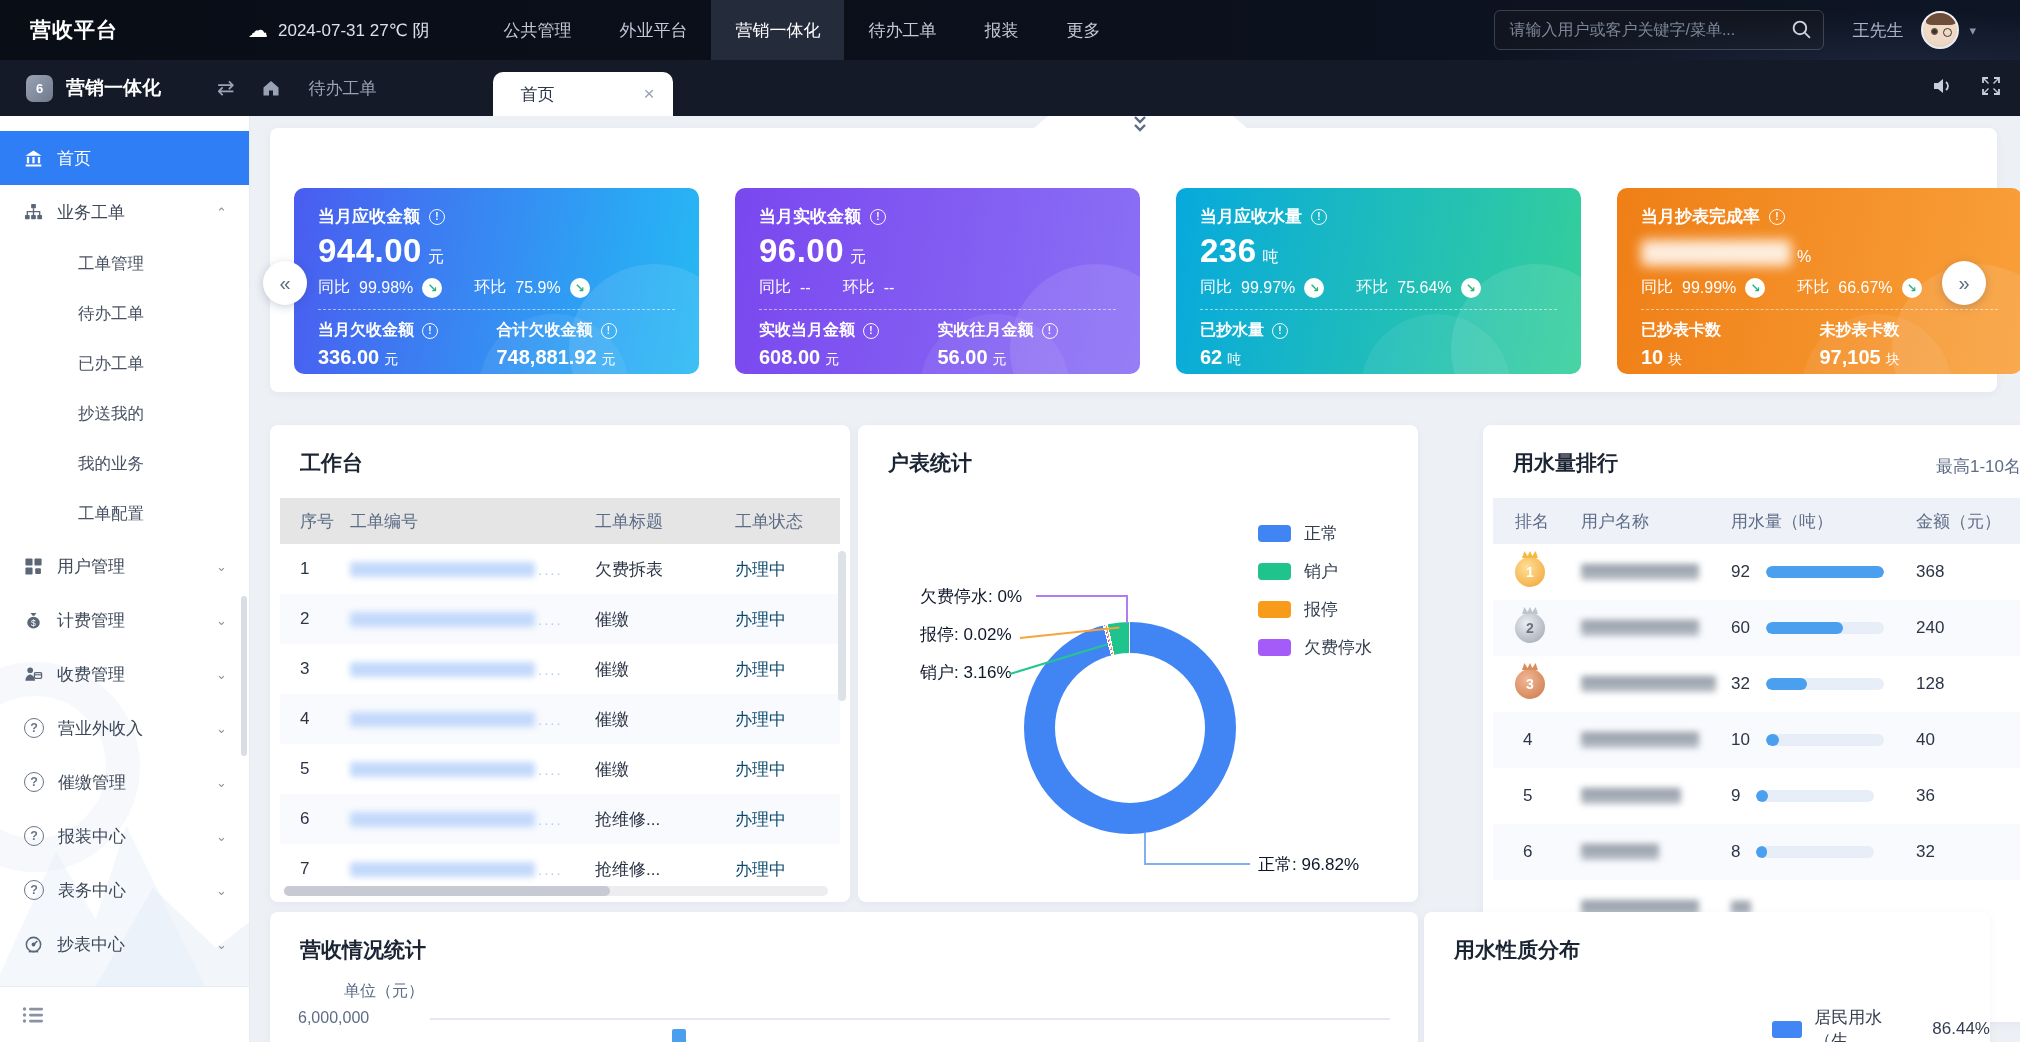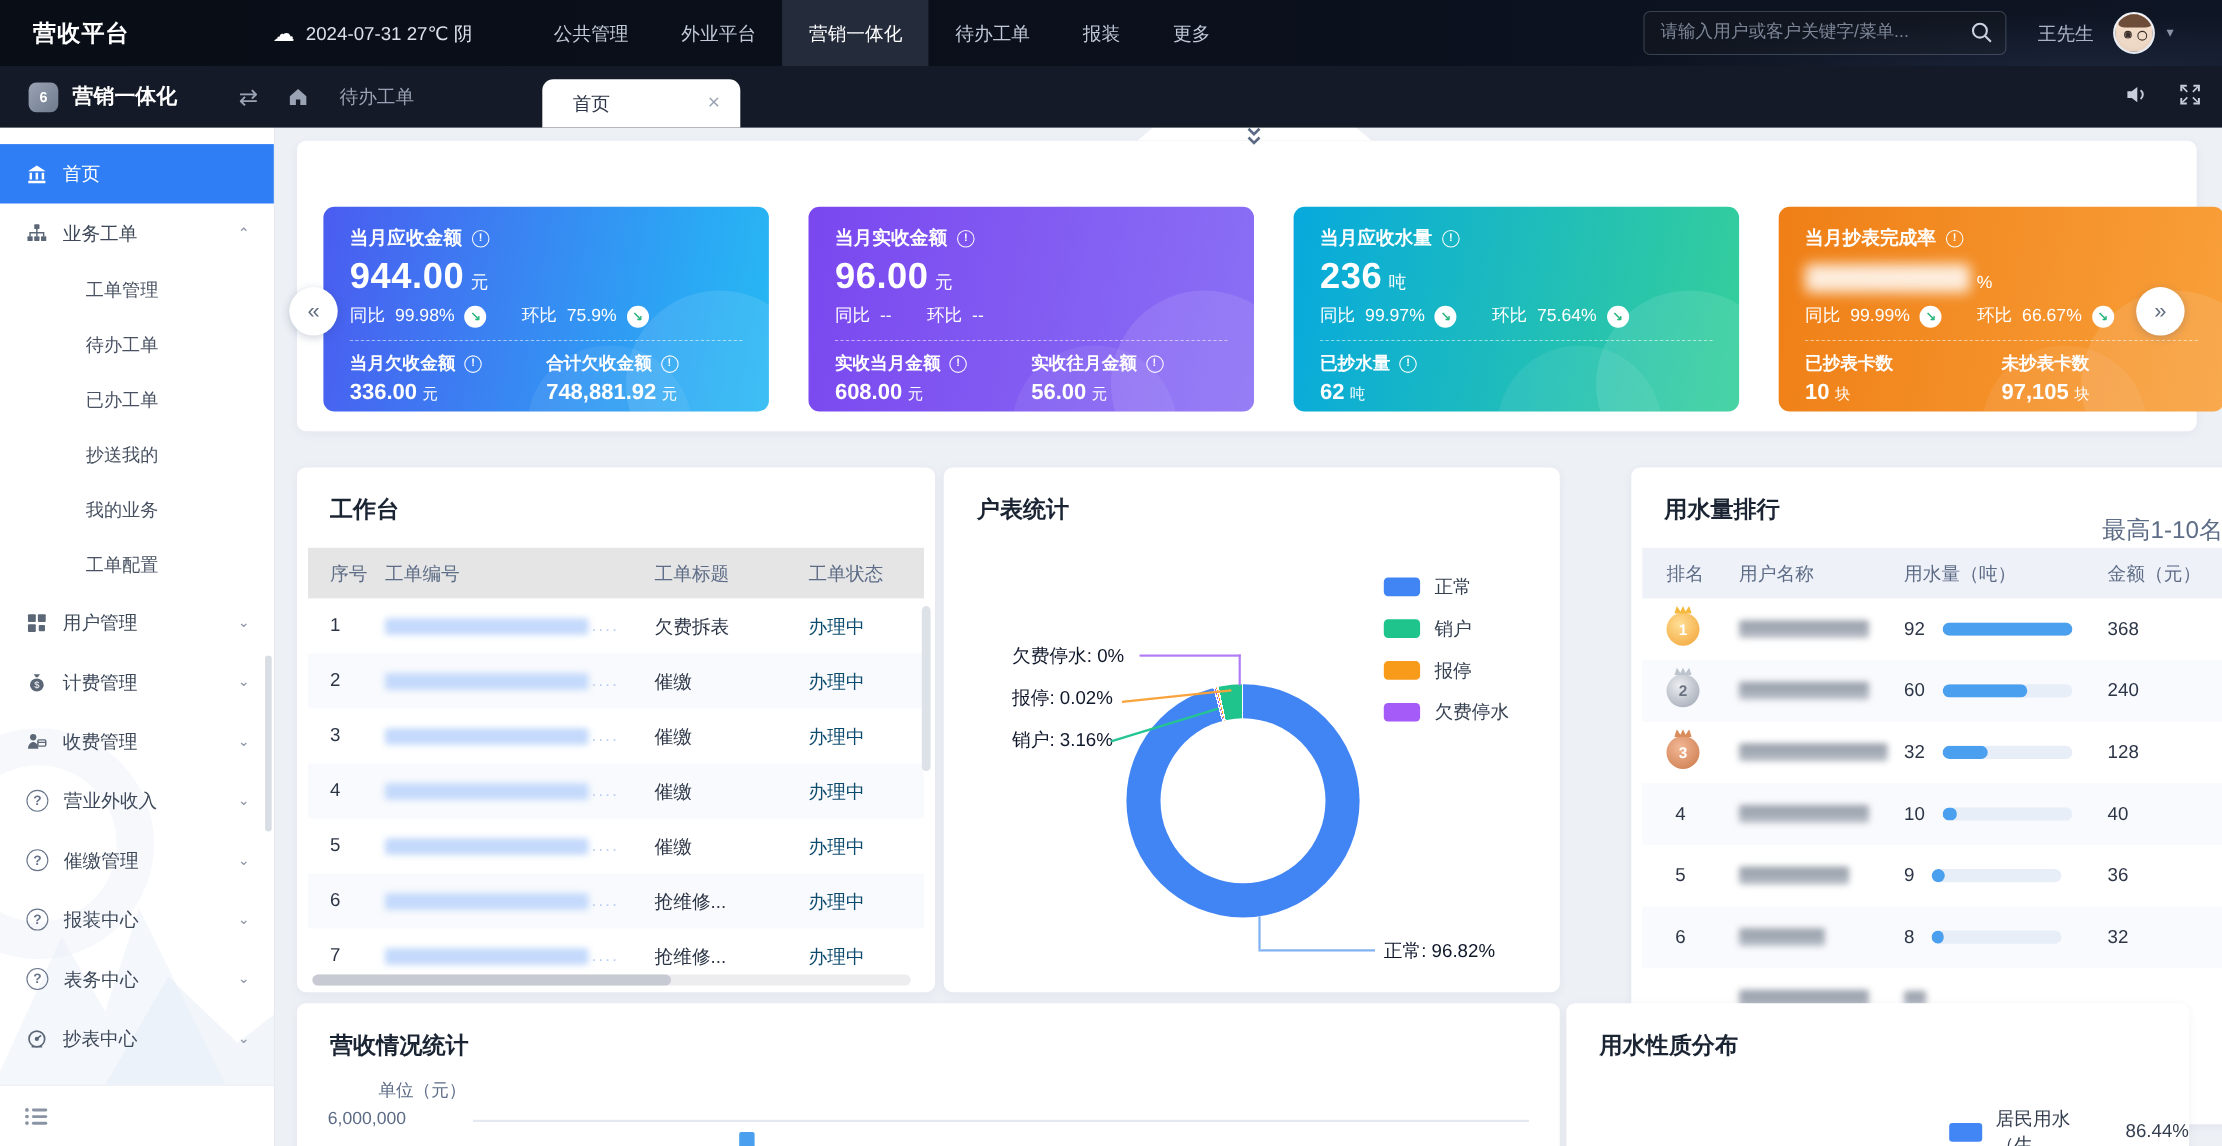--- a/index.html
+++ b/index.html
@@ -127,21 +127,21 @@
     background:conic-gradient(from -14deg, #a45bf7 0% .06%, #fff .06% .2%, #f89b1b .2% .3%, #fff .3% .55%, #1ec48c .55% 3.71%, #fff 3.71% 3.95%, #4184f4 3.95% 99.78%, #fff 99.78% 100%); }
   .donut::after { content:""; position:absolute; left:31px; top:31px; width:150px; height:150px; border-radius:50%; background:#fff; }
   .ms-legend { position:absolute; left:400px; top:96px; }
   .ms-li { display:flex; align-items:center; gap:13px; height:24px; margin-bottom:14px; font-size:17px; color:#333e4f; }
   .ms-sw { width:33px; height:17px; border-radius:4px; flex:0 0 auto;}
   .callout { position:absolute; font-size:17px; color:#0f172a; white-space:nowrap; }
   .lead { position:absolute; height:2px; transform-origin:left center; }
 
   
   .ranking { left:1234px; top:309px; width:566px; height:597px; overflow:hidden; }
-  .rk-note { position:absolute; right:28px; top:30px; font-size:22px; color:#5d6c86;margin-top:12px; }
+  .rk-note { position:absolute; right:28px; top:30px; font-size:17px; color:#5d6c86; }
   .rk-header { position:absolute; left:10px; right:14px; top:73px; height:46px; background:#eef1f8; display:flex; align-items:center; font-size:17px; color:#5d6c86; }
   .rk-rows { position:absolute; left:10px; right:14px; top:119px; }
   .rk-row { height:56px; display:flex; align-items:center; font-size:17px; color:#2c3546; }
   .rk-row:nth-child(even) { background:#f8fafd; }
   .r-rank { width:88px; padding-left:22px; flex:0 0 auto; }
   .r-name { width:150px; flex:0 0 auto; display:flex; align-items:center;}
   .r-use  { width:185px; flex:0 0 auto; display:flex; align-items:center; gap:16px;}
   .r-amt  { width:100px; flex:0 0 auto;}
   .medal { width:30px; height:30px; border-radius:50%; color:#fff; font-size:14px; font-weight:bold; display:flex; align-items:center; justify-content:center; position:relative;}
   .medal::before { content:""; position:absolute; top:-6px; left:7px; width:16px; height:7px; clip-path:polygon(0 100%,15% 0,35% 70%,50% 0,65% 70%,85% 0,100% 100%); }

